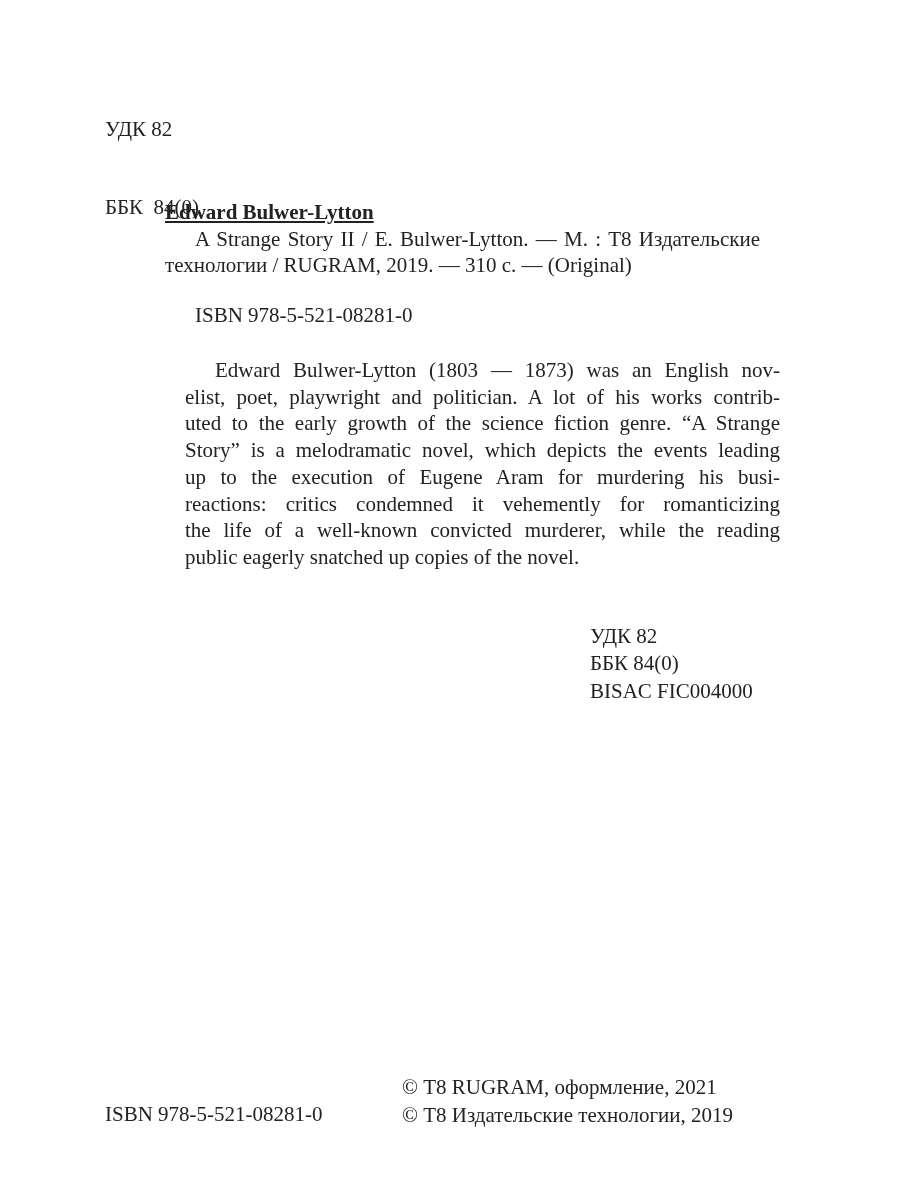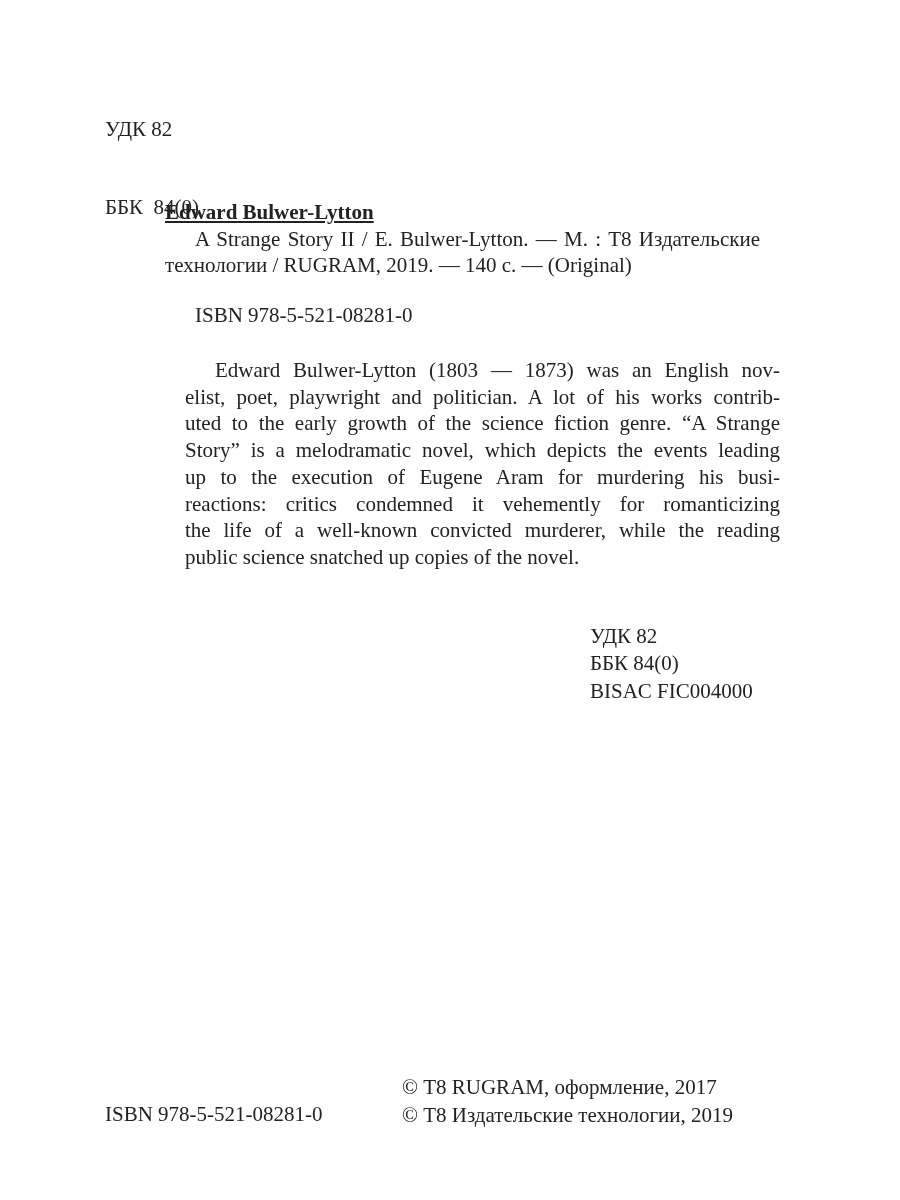--- a/index.html
+++ b/index.html
@@ -86,42 +86,42 @@
 <div class="page">
 
   <div class="top-codes">
     <div>УДК 82</div>
     <div>ББК  84(0)</div>
   </div>
 
   <div class="author-block">
     <div class="author-name">Edward Bulwer-Lytton</div>
     <div class="indent just">A Strange Story II / E. Bulwer-Lytton. — М. : Т8 Издательские</div>
-    <div>технологии / RUGRAM, 2019. — 140 с. — (Original)</div>
+    <div>технологии / RUGRAM, 2019. — 310 с. — (Original)</div>
   </div>
 
   <div class="isbn-top">ISBN 978-5-521-08281-0</div>
 
   <div class="annotation">
     <div class="indent just">Edward Bulwer-Lytton (1803 — 1873) was an English nov-</div>
     <div class="just">elist, poet, playwright and politician. A lot of his works contrib-</div>
     <div class="just">uted to the early growth of the science fiction genre. “A Strange</div>
     <div class="just">Story” is a melodramatic novel, which depicts the events leading</div>
     <div class="just">up to the execution of Eugene Aram for murdering his busi-</div>
     <div class="just">reactions: critics condemned it vehemently for romanticizing</div>
     <div class="just">the life of a well-known convicted murderer, while the reading</div>
-    <div>public science snatched up copies of the novel.</div>
+    <div>public eagerly snatched up copies of the novel.</div>
   </div>
 
   <div class="right-codes">
     <div>УДК 82</div>
     <div>ББК 84(0)</div>
     <div>BISAC FIC004000</div>
   </div>
 
   <div class="footer-isbn">ISBN 978-5-521-08281-0</div>
 
   <div class="footer-copyrights">
-    <div>© Т8 RUGRAM, оформление, 2017</div>
+    <div>© Т8 RUGRAM, оформление, 2021</div>
     <div>© Т8 Издательские технологии, 2019</div>
   </div>
 
 </div>
 
 </body></html>

